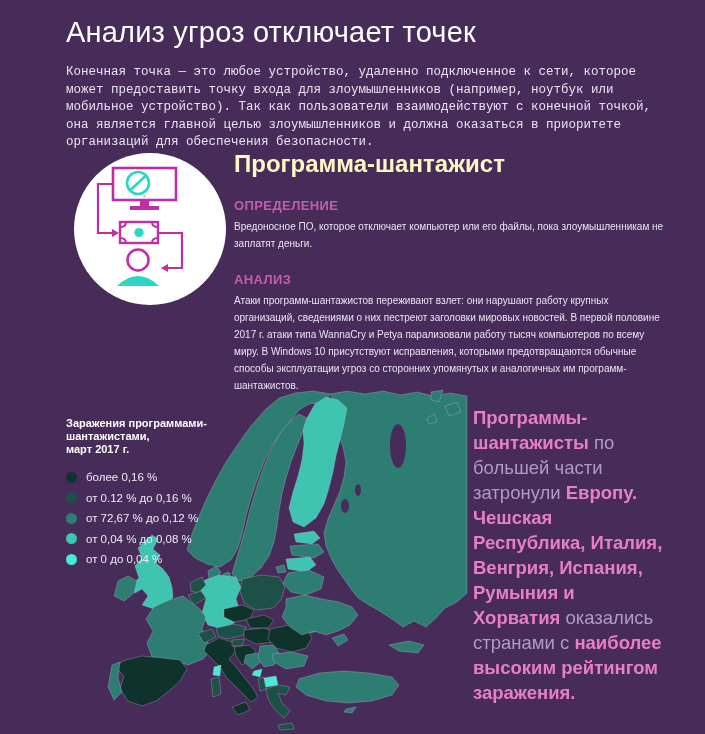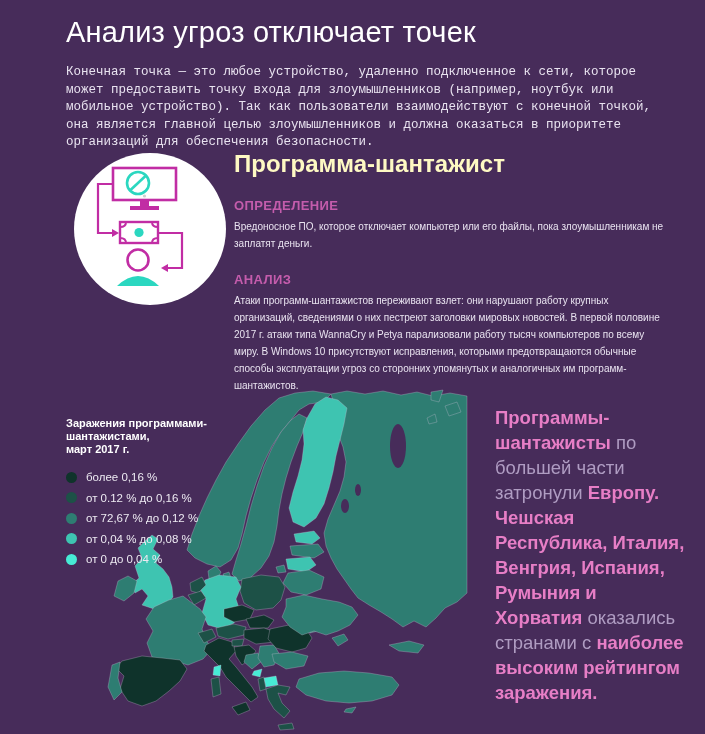--- a/index.html
+++ b/index.html
@@ -28,21 +28,21 @@
   }
   .sec-text{margin-top:5px;width:432px;font-size:10px;line-height:17px;color:#E9E3F0;}
   .map-wrap{position:absolute;left:95px;top:388px;width:410px;height:346px;}
   .legend{position:absolute;left:66px;top:417px;width:205px;z-index:5;}
   .legend-title{font-size:11px;font-weight:700;color:#FFFFFF;line-height:13px;}
   .legend-items{margin-top:11px;text-align:center;}
   .legend-row{display:flex;align-items:center;height:20.5px;}
   .legend-dot{width:11px;height:11px;border-radius:50%;margin-right:9px;flex:0 0 auto;}
   .legend-label{font-size:11.5px;color:#EDEAF2;white-space:nowrap;}
   .callout{
-    position:absolute;left:495px;top:405px;width:193px;z-index:5;
+    position:absolute;left:473px;top:405px;width:193px;z-index:5;
     font-size:18.5px;line-height:25px;overflow-wrap:break-word;
   }
   .callout .strong{color:#E77EC6;font-weight:700;}
   .callout .light{color:#AF9CC2;font-weight:400;}
 </style>
 </head>
 <body>
 
 <div class="page-title">Анализ угроз отключает точек</div>
 <div class="intro">Конечная точка — это любое устройство, удаленно подключенное к сети, которое может предоставить точку входа для злоумышленников (например, ноутбук или мобильное устройство). Так как пользователи взаимодействуют с конечной точкой, она является главной целью злоумышленников и должна оказаться в приоритете организаций для обеспечения безопасности.</div>

